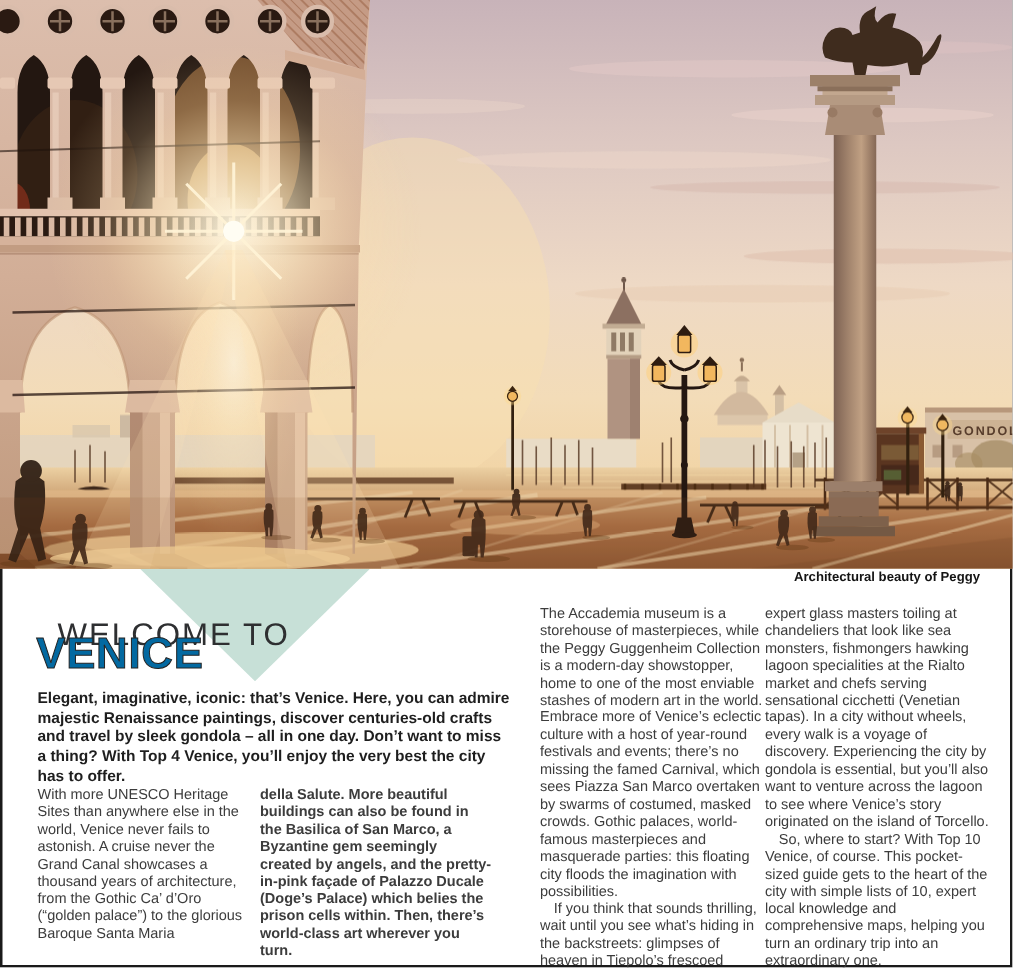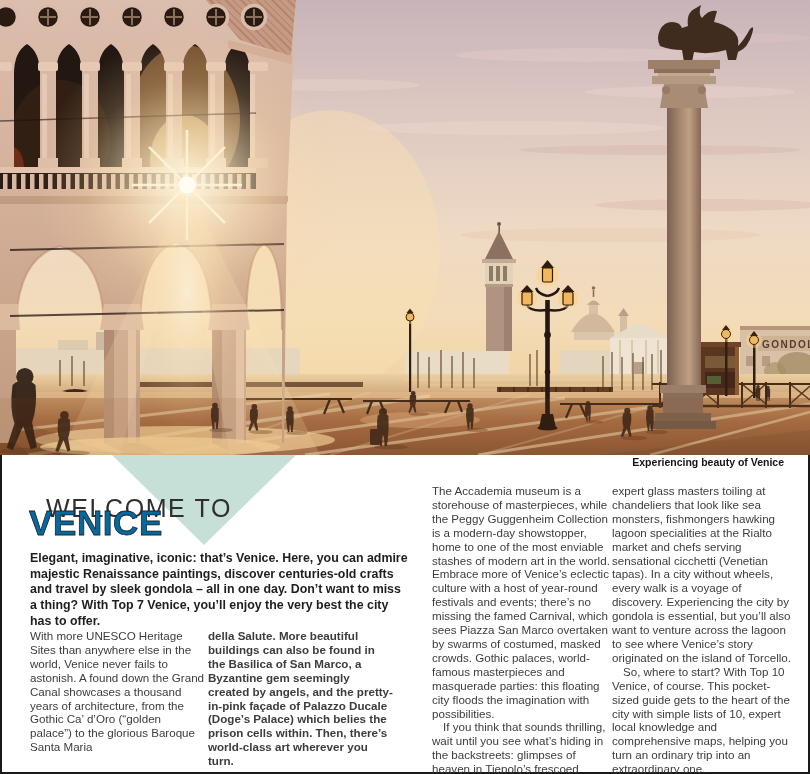--- a/index.html
+++ b/index.html
@@ -410,30 +410,30 @@
       <use href="#figW" transform="translate(627,437) scale(1.0)"></use>
       <use href="#figS" transform="translate(650,431) scale(0.88)"></use>
       <use href="#figS" transform="translate(758,401) scale(0.55)"></use>
       <use href="#figS" transform="translate(768,401) scale(0.52)"></use>
     </g>
 
     <rect x="0" y="398" width="810" height="57" fill="#8a4f2a" opacity=".12"></rect>
   </svg>
   </div>
 
-  <div class="caption">Experiencing beauty of Venice</div>
+  <div class="caption">Architectural beauty of Peggy</div>
   <div class="tri"></div>
 
   <h1 class="kicker">WELCOME TO</h1>
   <h1 class="city">VENICE</h1>
 
-  <p class="intro">Elegant, imaginative, iconic: that’s Venice. Here, you can admire majestic Renaissance paintings, discover centuries-old crafts and travel by sleek gondola – all in one day. Don’t want to miss a thing? With Top 7 Venice, you’ll enjoy the very best the city has to offer.</p>
+  <p class="intro">Elegant, imaginative, iconic: that’s Venice. Here, you can admire majestic Renaissance paintings, discover centuries-old crafts and travel by sleek gondola – all in one day. Don’t want to miss a thing? With Top 4 Venice, you’ll enjoy the very best the city has to offer.</p>
 
   <div class="col c1">
-    <p>With more UNESCO Heritage Sites than anywhere else in the world, Venice never fails to astonish. A found down the Grand Canal showcases a thousand years of architecture, from the Gothic Ca’ d’Oro (“golden palace”) to the glorious Baroque Santa Maria</p>
+    <p>With more UNESCO Heritage Sites than anywhere else in the world, Venice never fails to astonish. A cruise never the Grand Canal showcases a thousand years of architecture, from the Gothic Ca’ d’Oro (“golden palace”) to the glorious Baroque Santa Maria</p>
   </div>
   <div class="col c2">
     <p>della Salute. More beautiful buildings can also be found in the Basilica of San Marco, a Byzantine gem seemingly created by angels, and the pretty-in-pink façade of Palazzo Ducale (Doge’s Palace) which belies the prison cells within. Then, there’s world-class art wherever you turn.</p>
   </div>
   <div class="col c3">
     <p>The Accademia museum is a storehouse of masterpieces, while the Peggy Guggenheim Collection is a modern-day showstopper, home to one of the most enviable stashes of modern art in the world. Embrace more of Venice’s eclectic culture with a host of year-round festivals and events; there’s no missing the famed Carnival, which sees Piazza San Marco overtaken by swarms of costumed, masked crowds. Gothic palaces, world-famous masterpieces and masquerade parties: this floating city floods the imagination with possibilities.</p>
     <p class="ind">If you think that sounds thrilling, wait until you see what’s hiding in the backstreets: glimpses of heaven in Tiepolo’s frescoed palace ceilings,</p>
   </div>
   <div class="col c4">
     <p><span>expert glass masters toiling at chandeliers that look like sea monsters, fishmongers hawking lagoon specialities at the Rialto market and chefs serving sensational </span><span class="it">cicchetti</span><span> (Venetian tapas). In a city without wheels, every walk is a voyage of discovery. Experiencing the city by gondola is essential, but you’ll also want to venture across the lagoon to see where Venice’s story originated on the island of Torcello.</span></p>

